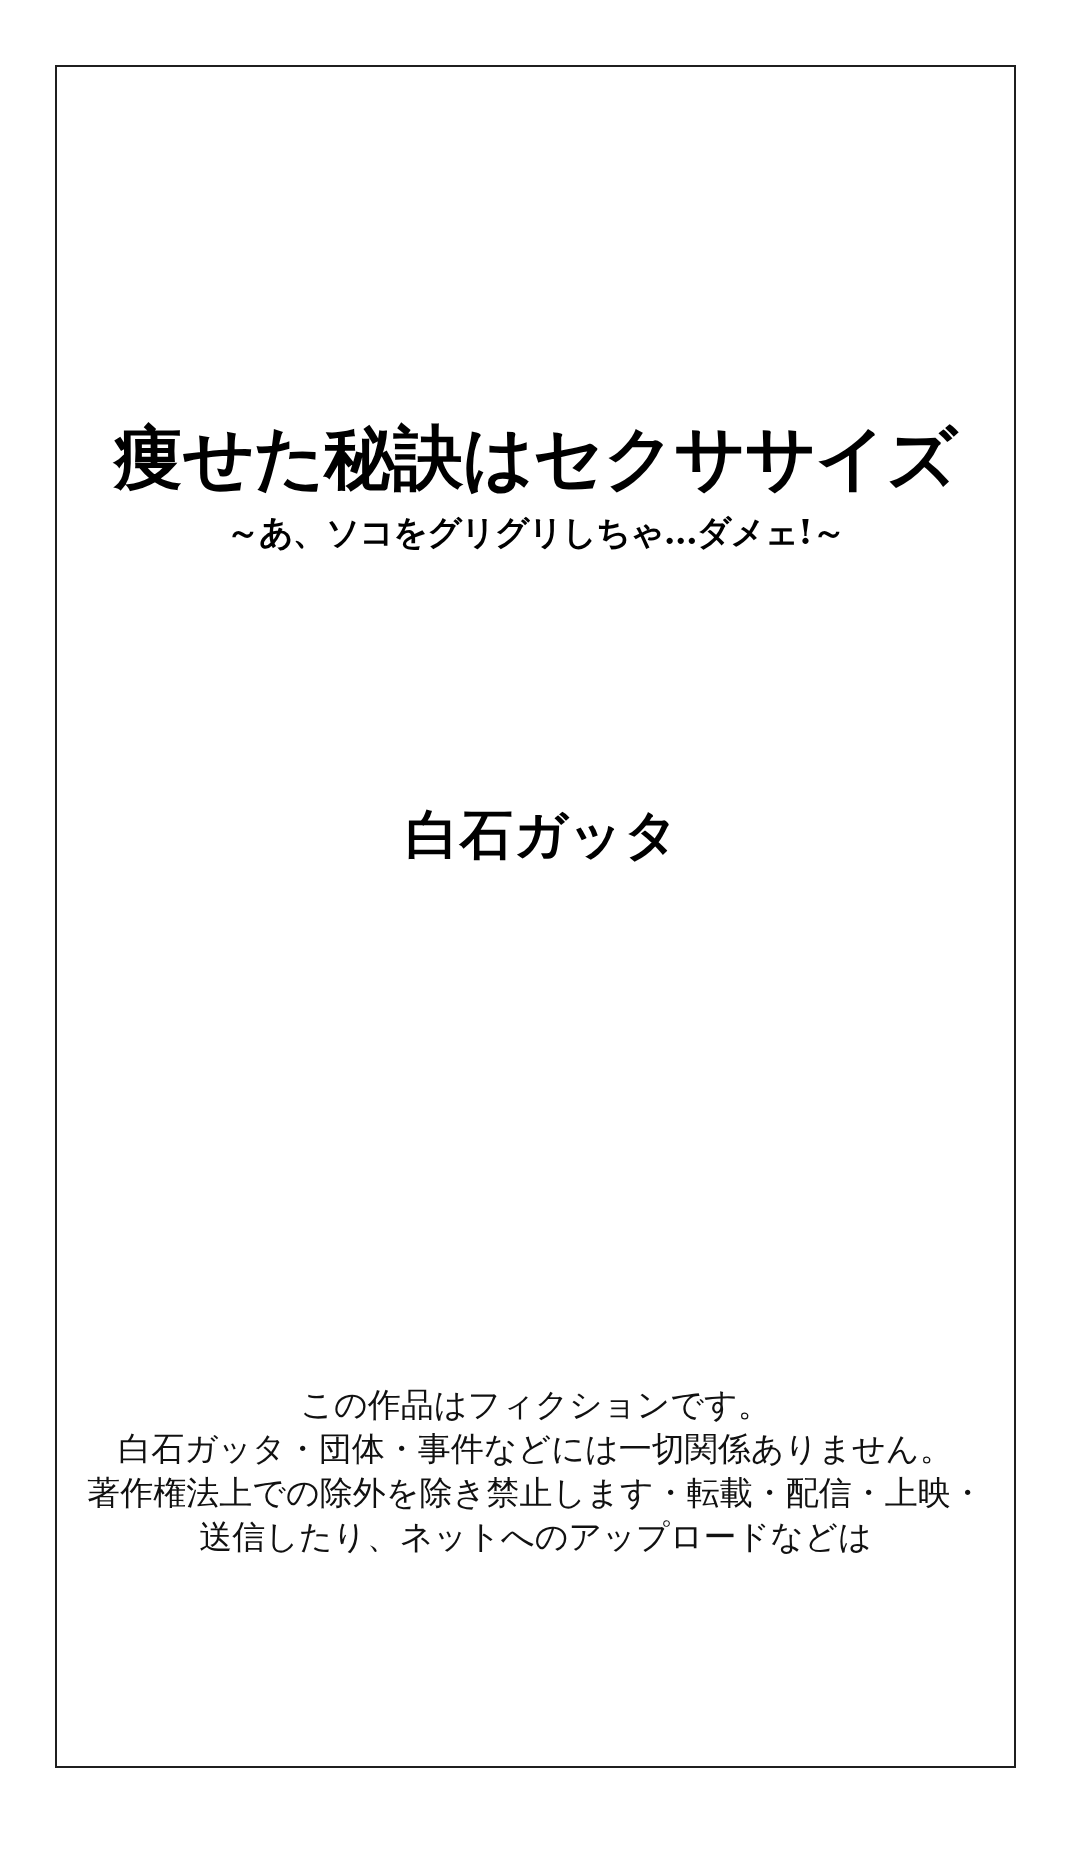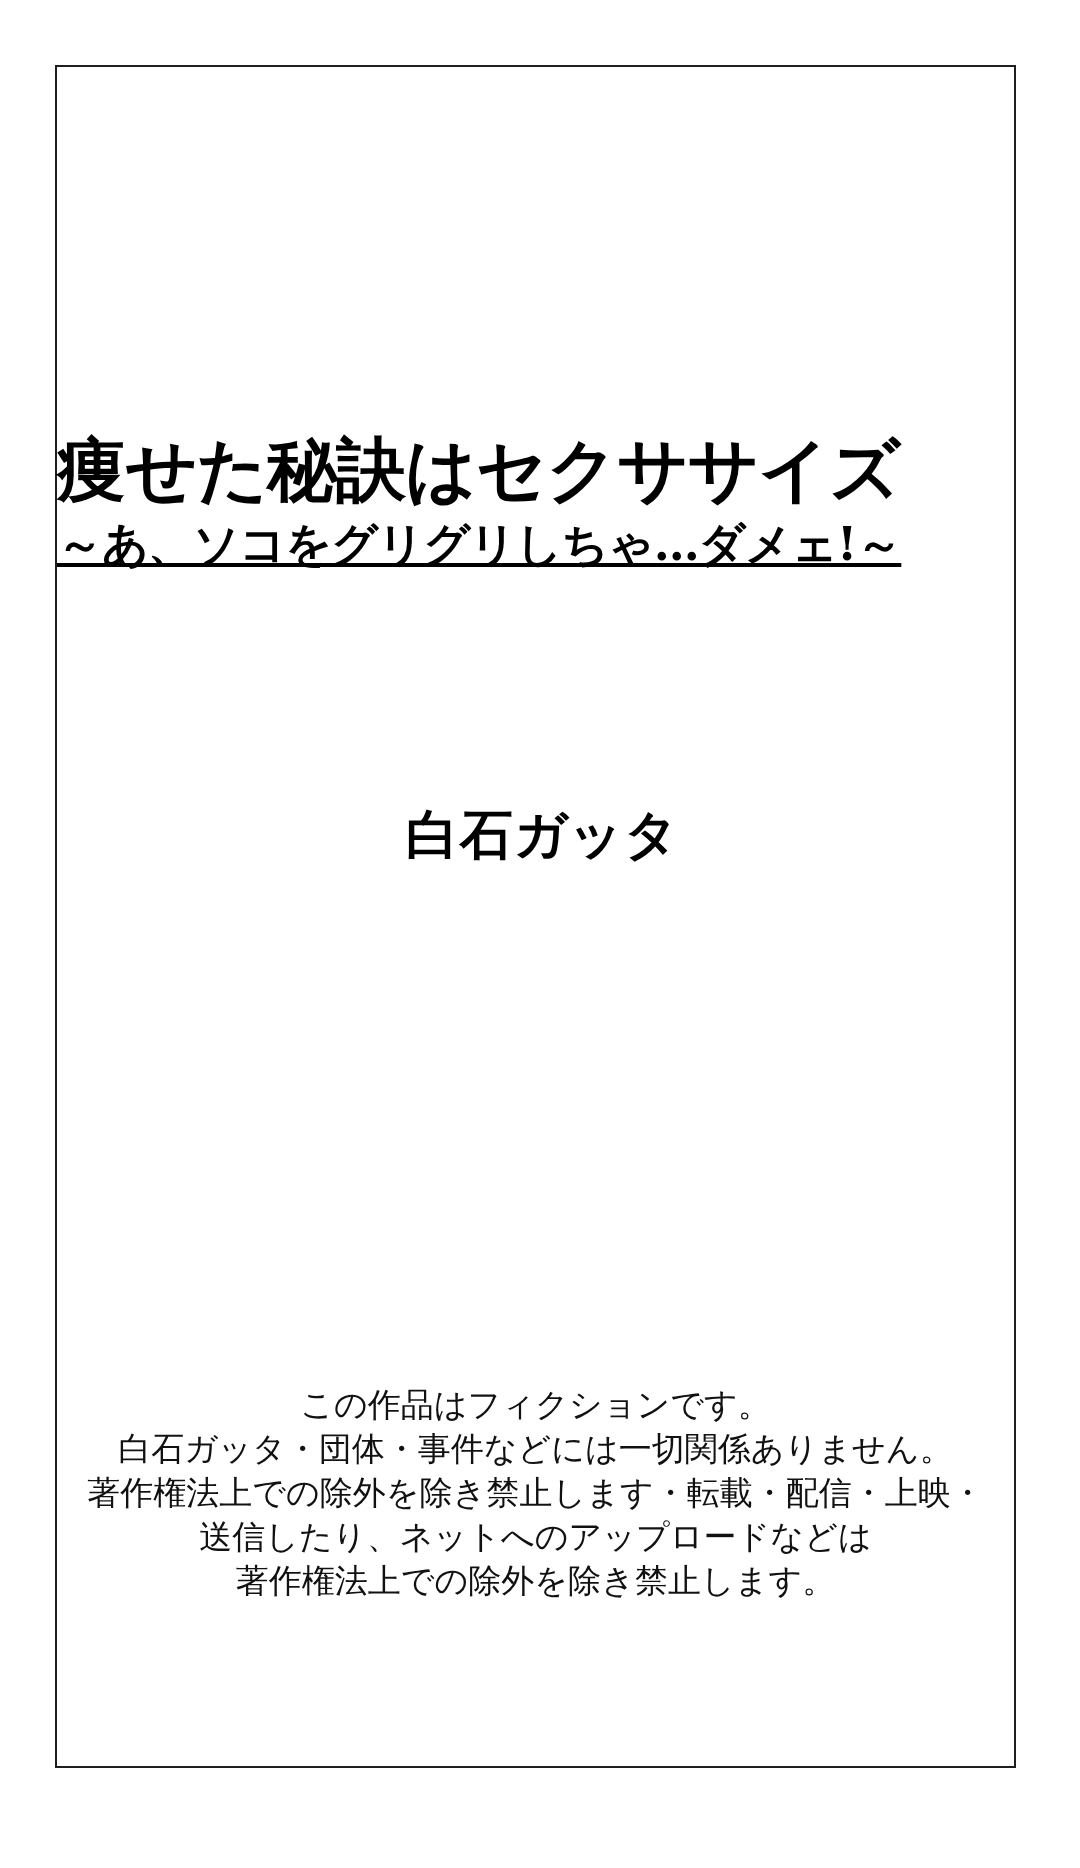--- a/index.html
+++ b/index.html
@@ -21,42 +21,41 @@
     top: 65px;
     width: 957px;
     height: 1699px;
     border: 2px solid #1f1f1f;
     background: #ffffff;
     box-sizing: content-box;
   }
   .title-block {
     position: absolute;
     left: 0;
-    top: 364px;
+    top: 352px;
     width: 100%;
-    text-align: left;
+    text-align: center;
   }
   .main-title {
     font-family: "DejaVu Serif", "Liberation Serif", serif;
     font-size: 70px;
     font-weight: 700;
     line-height: 1.1;
     letter-spacing: -1px;
     color: #000000;
     white-space: nowrap;
   }
   .sub-title {
     font-family: "DejaVu Serif", "Liberation Serif", serif;
-    font-size: 46px;
+    font-size: 34px;
     font-weight: 700;
-    margin-top: 6px;
+    margin-top: 14px;
     letter-spacing: -1px;
     color: #000000;
     white-space: nowrap;
-    text-decoration: underline;
   }
   .author {
     position: absolute;
     left: 7px;
     top: 733px;
     width: 100%;
     text-align: center;
     font-family: "DejaVu Serif", "Liberation Serif", serif;
     font-size: 53px;
     font-weight: 600;
@@ -88,15 +87,14 @@
     <div class="sub-title">～あ、ソコをグリグリしちゃ…ダメェ!～</div>
   </div>
 
   <div class="author">白石ガッタ</div>
 
   <div class="disclaimer">
     <div class="line">この作品はフィクションです。</div>
     <div class="line">白石ガッタ・団体・事件などには一切関係ありません。</div>
     <div class="line">著作権法上での除外を除き禁止します・転載・配信・上映・</div>
     <div class="line">送信したり、ネットへのアップロードなどは</div>
-    <div class="line">著作権法上での除外を除き禁止します。</div>
   </div>
 </div>
 
 </body></html>

